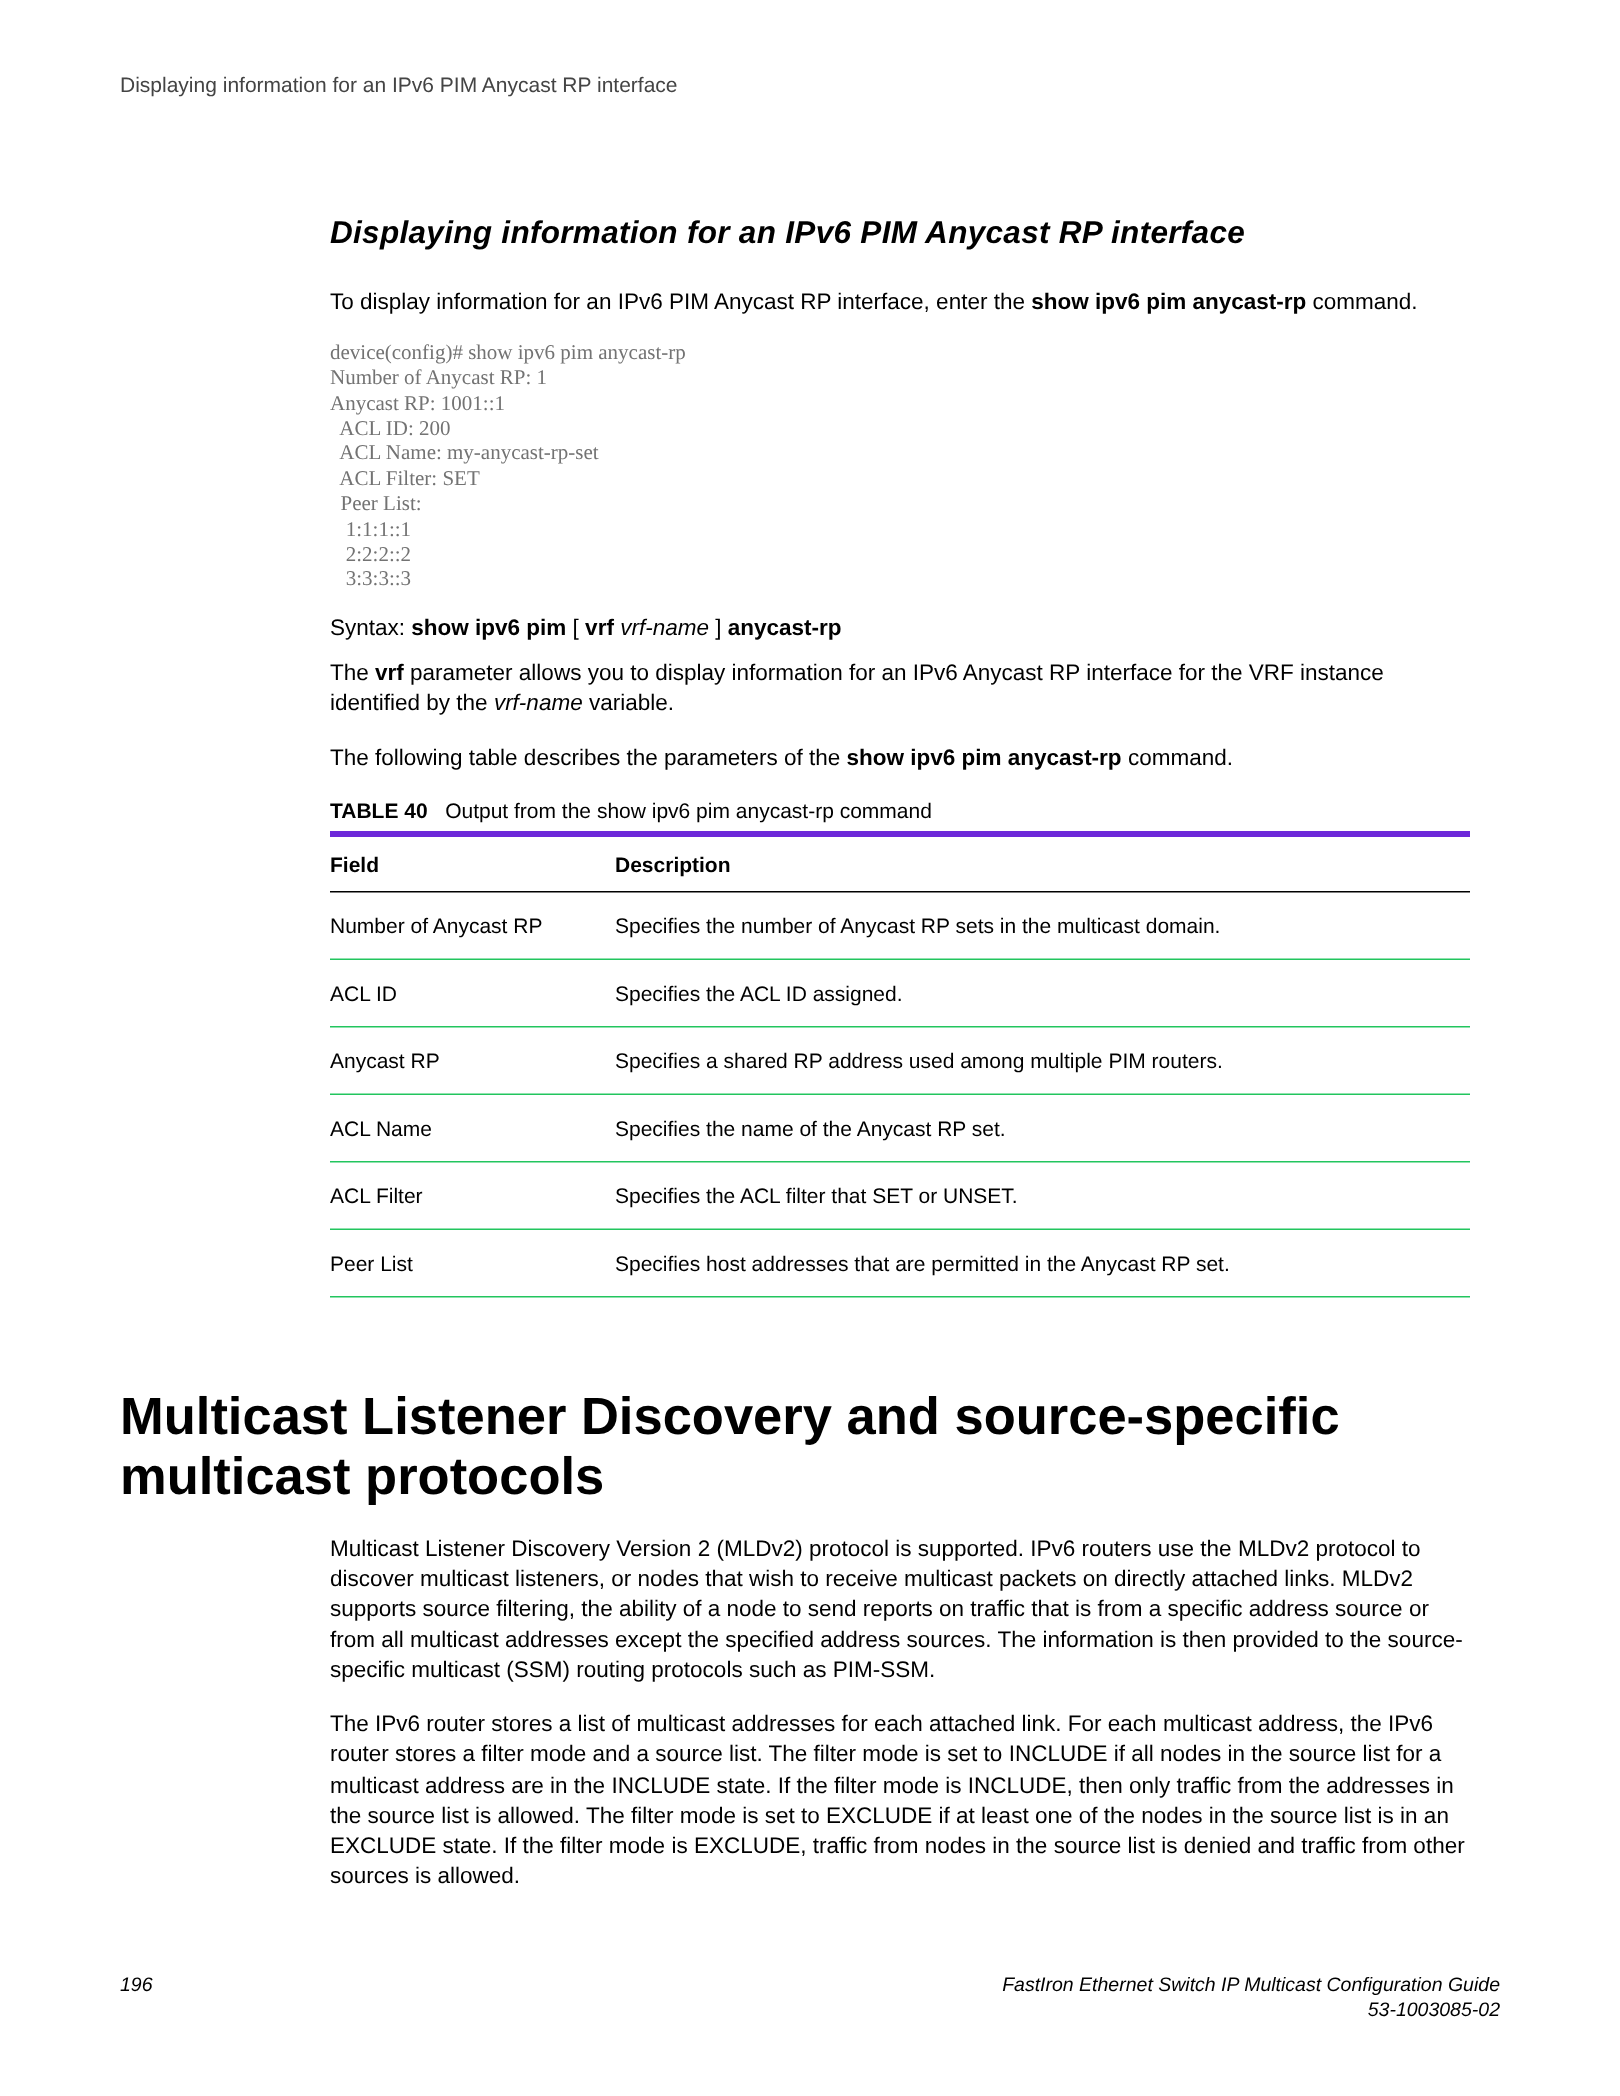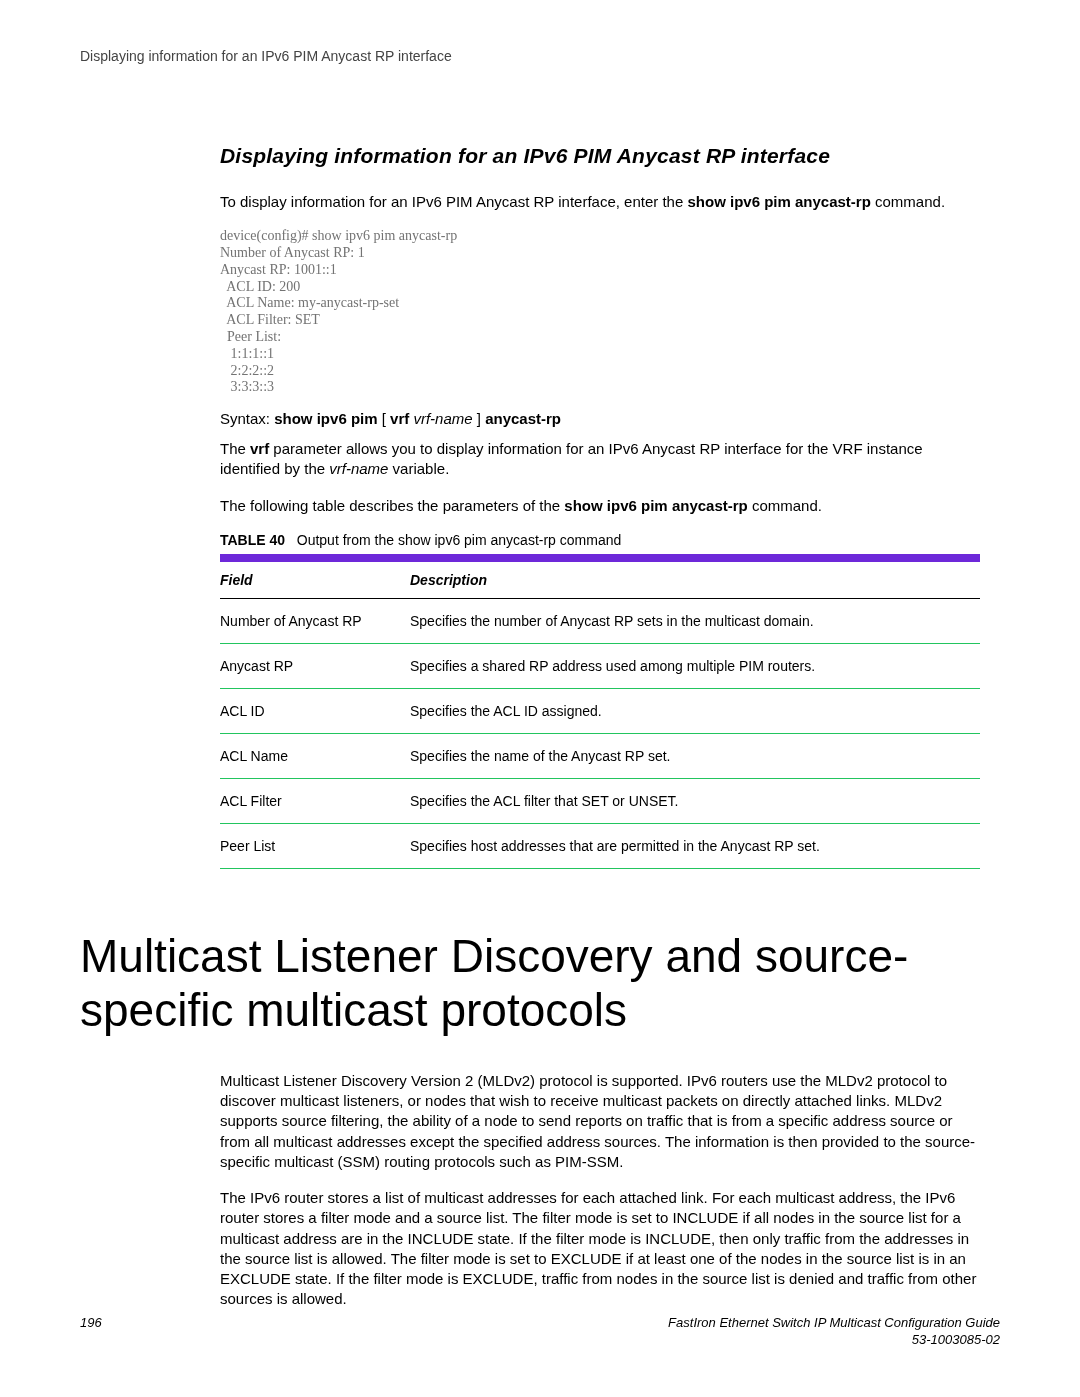--- a/index.html
+++ b/index.html
@@ -66,35 +66,34 @@
   .caption .tno { font-weight: bold; }
   table.fieldtab {
     width: 100%;
     border-collapse: collapse;
     font-size: 14px;
   }
   table.fieldtab th {
     text-align: left;
     font-weight: bold;
     padding: 10px 6px 10px 0;
-    border-top: 8px solid #6d28d9;
+    border-top: 4px solid #6d28d9;
     border-bottom: 1px solid #000;
-    font-style: italic;
   }
   table.fieldtab td {
     padding: 14px 6px 14px 0;
     border-bottom: 1px solid #22c55e;
     vertical-align: top;
   }
   table.fieldtab col.cfield { width: 190px; }
   h1.mainhead {
     font-family: "Arial Narrow", Arial, sans-serif;
-    font-weight: normal;
-    font-size: 46px;
-    margin: 60px 0 34px 0;
+    font-weight: bold;
+    font-size: 35px;
+    margin: 60px 0 18px 0;
     letter-spacing: 0px;
     font-stretch: condensed;
   }
   .footer {
     position: absolute;
     left: 80px;
     right: 80px;
     bottom: 48px;
     font-size: 13px;
     font-style: italic;
@@ -167,26 +166,26 @@
           <th>Field</th>
           <th>Description</th>
         </tr>
       </thead>
       <tbody>
         <tr>
           <td>Number of Anycast RP</td>
           <td>Specifies the number of Anycast RP sets in the multicast domain.</td>
         </tr>
         <tr>
+          <td>ACL ID</td>
+          <td>Specifies the ACL ID assigned.</td>
+        </tr>
+        <tr>
           <td>Anycast RP</td>
           <td>Specifies a shared RP address used among multiple PIM routers.</td>
-        </tr>
-        <tr>
-          <td>ACL ID</td>
-          <td>Specifies the ACL ID assigned.</td>
         </tr>
         <tr>
           <td>ACL Name</td>
           <td>Specifies the name of the Anycast RP set.</td>
         </tr>
         <tr>
           <td>ACL Filter</td>
           <td>Specifies the ACL filter that SET or UNSET.</td>
         </tr>
         <tr>

